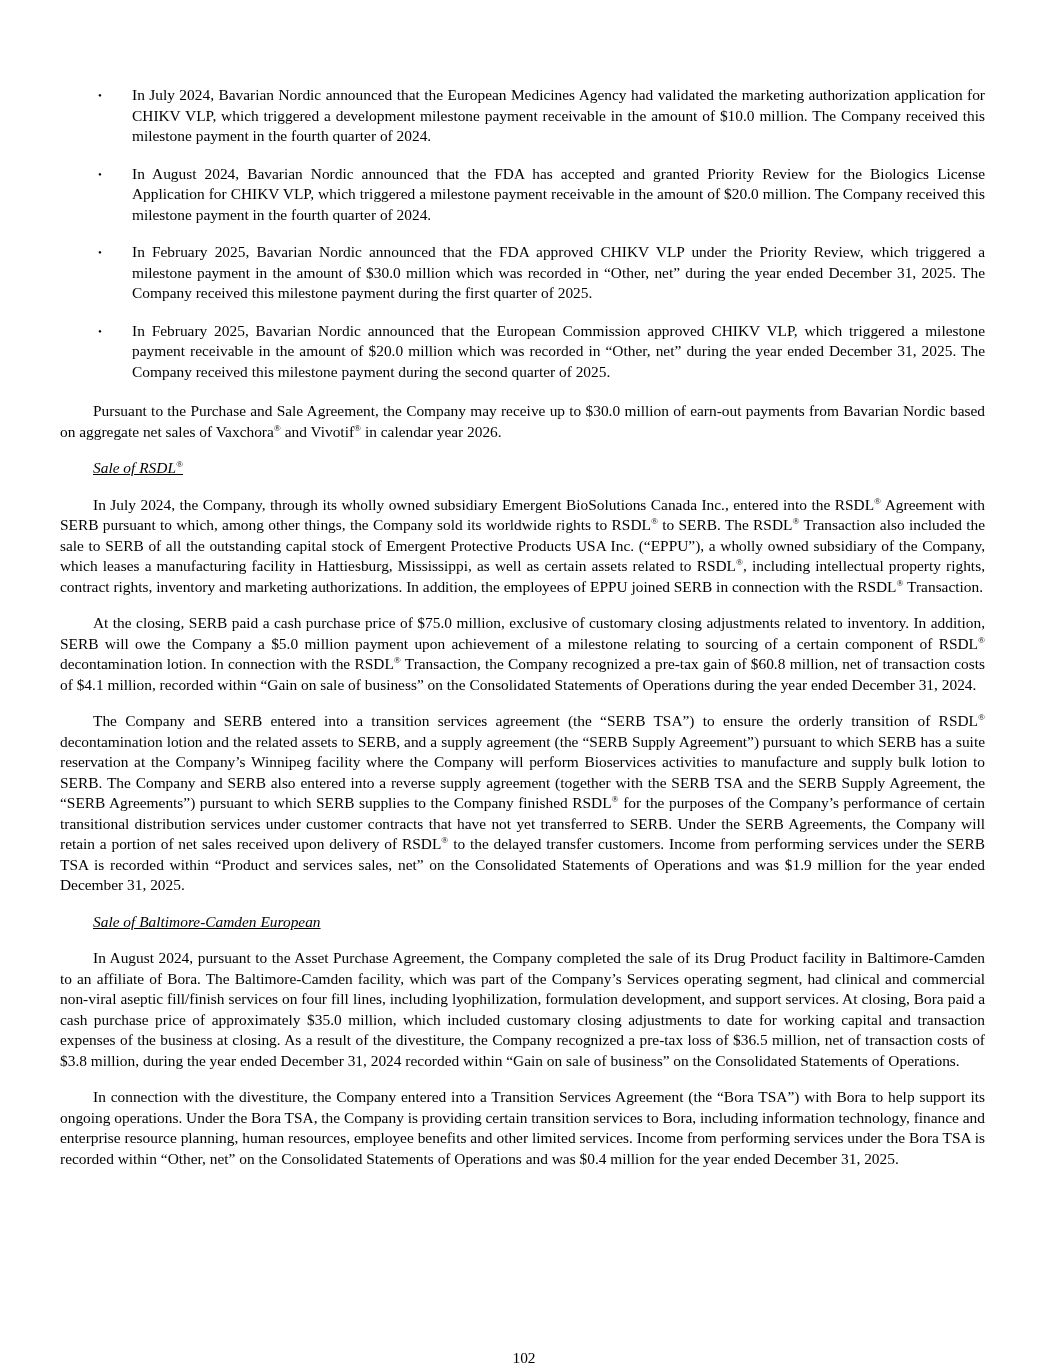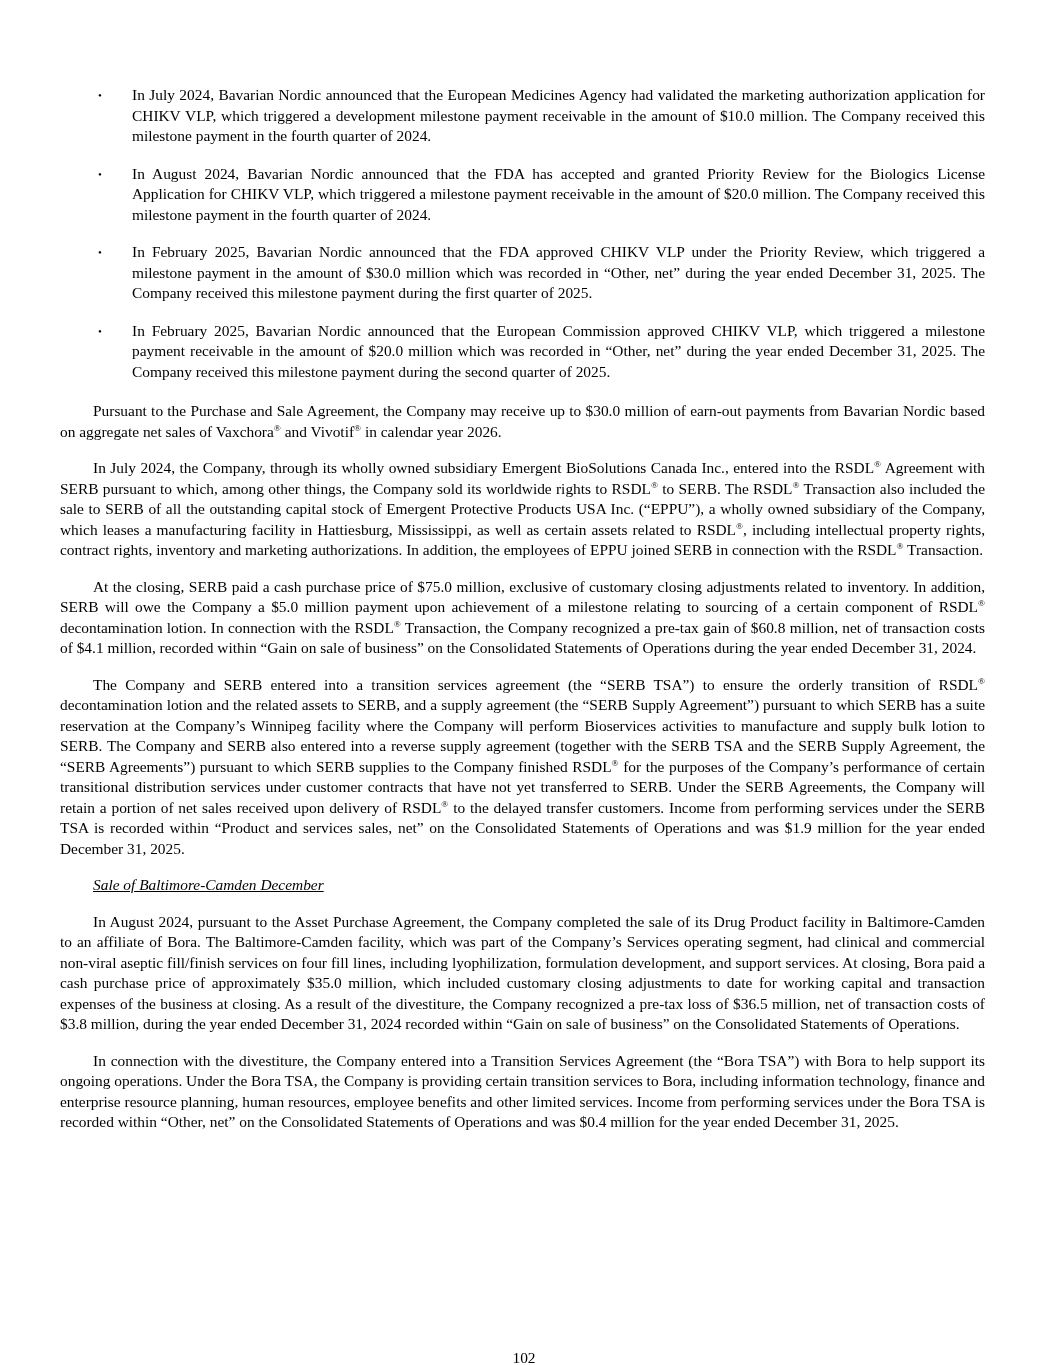--- a/index.html
+++ b/index.html
@@ -83,26 +83,27 @@
     </li>
     <li class="bullet-item">
       <span class="bullet-marker">•</span>
       <span class="bullet-text">In February 2025, Bavarian Nordic announced that the European Commission approved CHIKV VLP, which triggered a milestone payment receivable in the amount of $20.0 million which was recorded in “Other, net” during the year ended December 31, 2025. The Company received this milestone payment during the second quarter of 2025.</span>
     </li>
   </ul>
 
   <p class="para">Pursuant to the Purchase and Sale Agreement, the Company may receive up to $30.0 million of earn-out payments from Bavarian Nordic based on aggregate net sales of Vaxchora<sup>®</sup> and Vivotif<sup>®</sup> in calendar year 2026.</p>
 
   <section>
+    <h3 class="section-heading">Sale of RSDL<sup>®</sup></h3>
     <p class="para">In July 2024, the Company, through its wholly owned subsidiary Emergent BioSolutions Canada Inc., entered into the RSDL<sup>®</sup> Agreement with SERB pursuant to which, among other things, the Company sold its worldwide rights to RSDL<sup>®</sup> to SERB. The RSDL<sup>®</sup> Transaction also included the sale to SERB of all the outstanding capital stock of Emergent Protective Products USA Inc. (“EPPU”), a wholly owned subsidiary of the Company, which leases a manufacturing facility in Hattiesburg, Mississippi, as well as certain assets related to RSDL<sup>®</sup>, including intellectual property rights, contract rights, inventory and marketing authorizations. In addition, the employees of EPPU joined SERB in connection with the RSDL<sup>®</sup> Transaction.</p>
     <p class="para">At the closing, SERB paid a cash purchase price of $75.0 million, exclusive of customary closing adjustments related to inventory. In addition, SERB will owe the Company a $5.0 million payment upon achievement of a milestone relating to sourcing of a certain component of RSDL<sup>®</sup> decontamination lotion. In connection with the RSDL<sup>®</sup> Transaction, the Company recognized a pre-tax gain of $60.8 million, net of transaction costs of $4.1 million, recorded within “Gain on sale of business” on the Consolidated Statements of Operations during the year ended December 31, 2024.</p>
     <p class="para">The Company and SERB entered into a transition services agreement (the “SERB TSA”) to ensure the orderly transition of RSDL<sup>®</sup> decontamination lotion and the related assets to SERB, and a supply agreement (the “SERB Supply Agreement”) pursuant to which SERB has a suite reservation at the Company’s Winnipeg facility where the Company will perform Bioservices activities to manufacture and supply bulk lotion to SERB. The Company and SERB also entered into a reverse supply agreement (together with the SERB TSA and the SERB Supply Agreement, the “SERB Agreements”) pursuant to which SERB supplies to the Company finished RSDL<sup>®</sup> for the purposes of the Company’s performance of certain transitional distribution services under customer contracts that have not yet transferred to SERB. Under the SERB Agreements, the Company will retain a portion of net sales received upon delivery of RSDL<sup>®</sup> to the delayed transfer customers. Income from performing services under the SERB TSA is recorded within “Product and services sales, net” on the Consolidated Statements of Operations and was $1.9 million for the year ended December 31, 2025.</p>
   </section>
 
   <section>
-    <h3 class="section-heading">Sale of Baltimore-Camden December</h3>
+    <h3 class="section-heading">Sale of Baltimore-Camden European</h3>
     <p class="para">In August 2024, pursuant to the Asset Purchase Agreement, the Company completed the sale of its Drug Product facility in Baltimore-Camden to an affiliate of Bora. The Baltimore-Camden facility, which was part of the Company’s Services operating segment, had clinical and commercial non-viral aseptic fill/finish services on four fill lines, including lyophilization, formulation development, and support services. At closing, Bora paid a cash purchase price of approximately $35.0 million, which included customary closing adjustments to date for working capital and transaction expenses of the business at closing. As a result of the divestiture, the Company recognized a pre-tax loss of $36.5 million, net of transaction costs of $3.8 million, during the year ended December 31, 2024 recorded within “Gain on sale of business” on the Consolidated Statements of Operations.</p>
     <p class="para">In connection with the divestiture, the Company entered into a Transition Services Agreement (the “Bora TSA”) with Bora to help support its ongoing operations. Under the Bora TSA, the Company is providing certain transition services to Bora, including information technology, finance and enterprise resource planning, human resources, employee benefits and other limited services. Income from performing services under the Bora TSA is recorded within “Other, net” on the Consolidated Statements of Operations and was $0.4 million for the year ended December 31, 2025.</p>
   </section>
 
   <div class="page-number">102</div>
 
 </div>
 
 </body></html>

